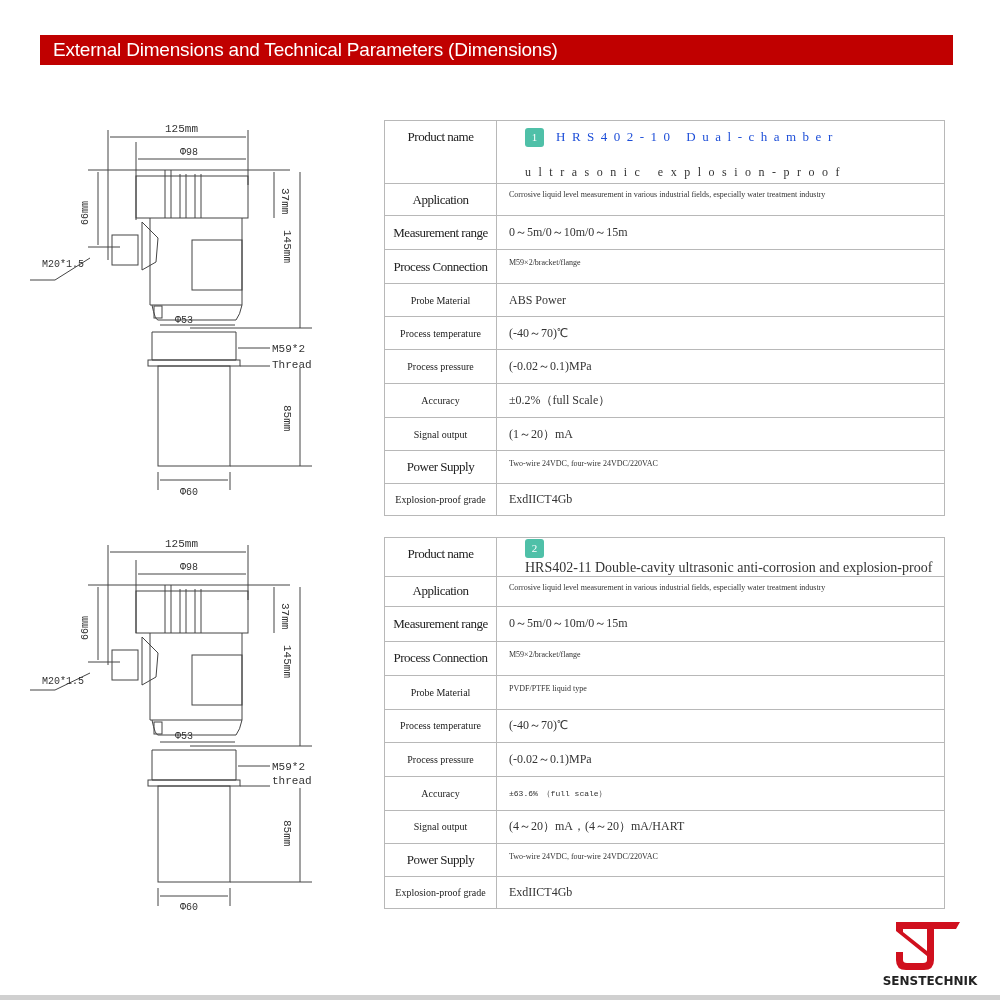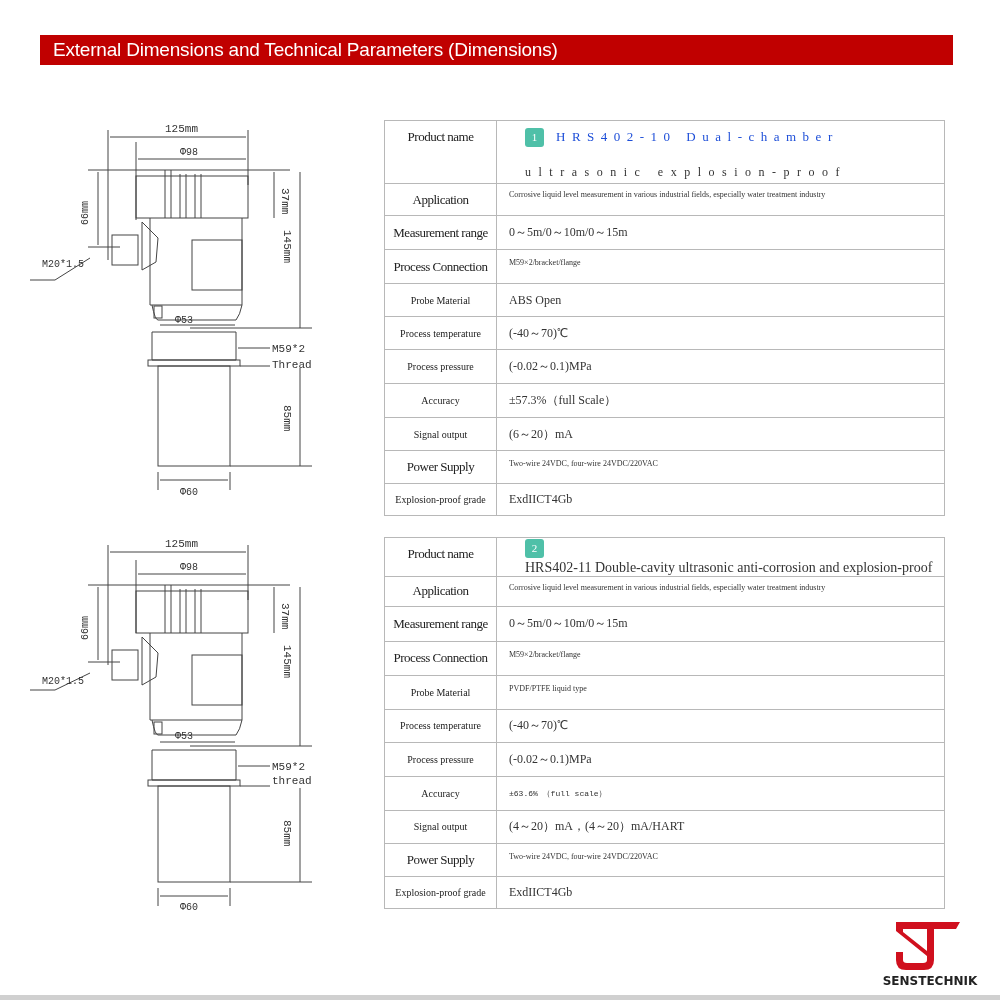--- a/index.html
+++ b/index.html
@@ -154,37 +154,37 @@
   <tr style="height:34px;">
     <td class="lbl big">Measurement range</td>
     <td class="val big">0～5m/0～10m/0～15m</td>
   </tr>
   <tr style="height:34px;">
     <td class="lbl big">Process Connection</td>
     <td class="val small">M59×2/bracket/flange</td>
   </tr>
   <tr style="height:33px;">
     <td class="lbl small">Probe Material</td>
-    <td class="val big">ABS Open</td>
+    <td class="val big">ABS Power</td>
   </tr>
   <tr style="height:33px;">
     <td class="lbl small">Process temperature</td>
     <td class="val big">(-40～70)℃</td>
   </tr>
   <tr style="height:34px;">
     <td class="lbl small">Process pressure</td>
     <td class="val big">(-0.02～0.1)MPa</td>
   </tr>
   <tr style="height:34px;">
     <td class="lbl small">Accuracy</td>
-    <td class="val big">±57.3%（full Scale）</td>
+    <td class="val big">±0.2%（full Scale）</td>
   </tr>
   <tr style="height:33px;">
     <td class="lbl small">Signal output</td>
-    <td class="val big">(6～20）mA</td>
+    <td class="val big">(1～20）mA</td>
   </tr>
   <tr style="height:33px;">
     <td class="lbl big">Power Supply</td>
     <td class="val small">Two-wire 24VDC, four-wire 24VDC/220VAC</td>
   </tr>
   <tr style="height:32px;">
     <td class="lbl small">Explosion-proof grade</td>
     <td class="val big">ExdIICT4Gb</td>
   </tr>
 </tbody>

